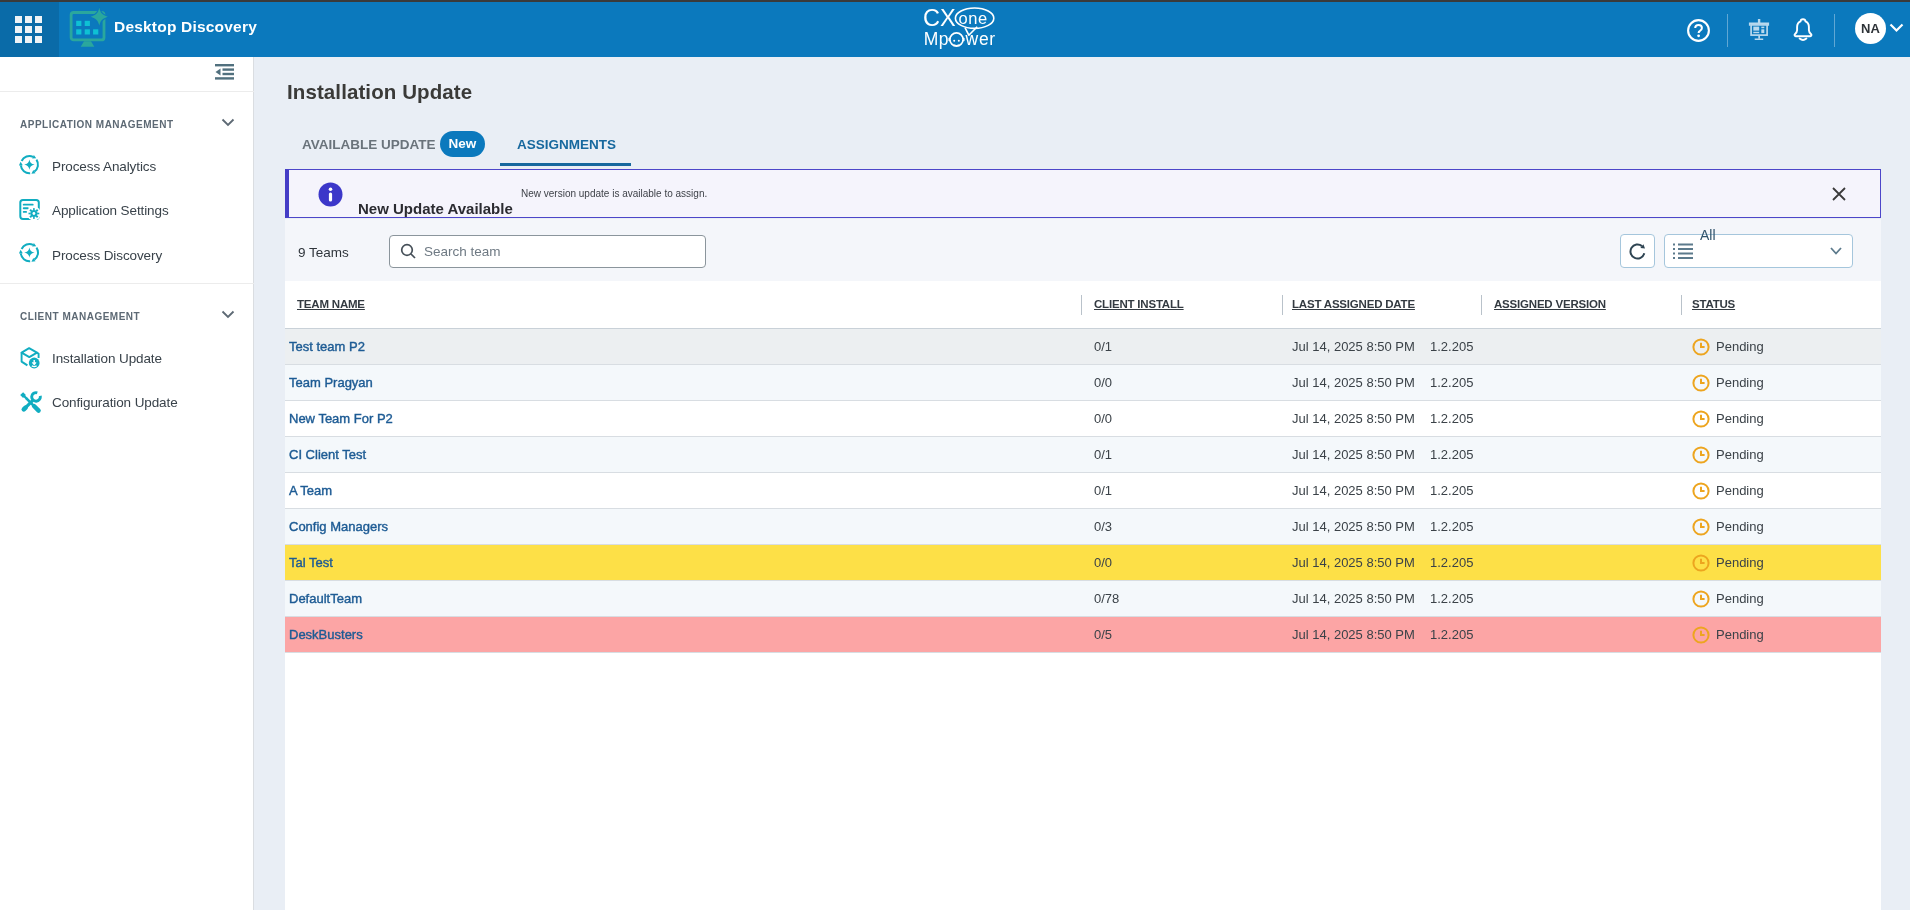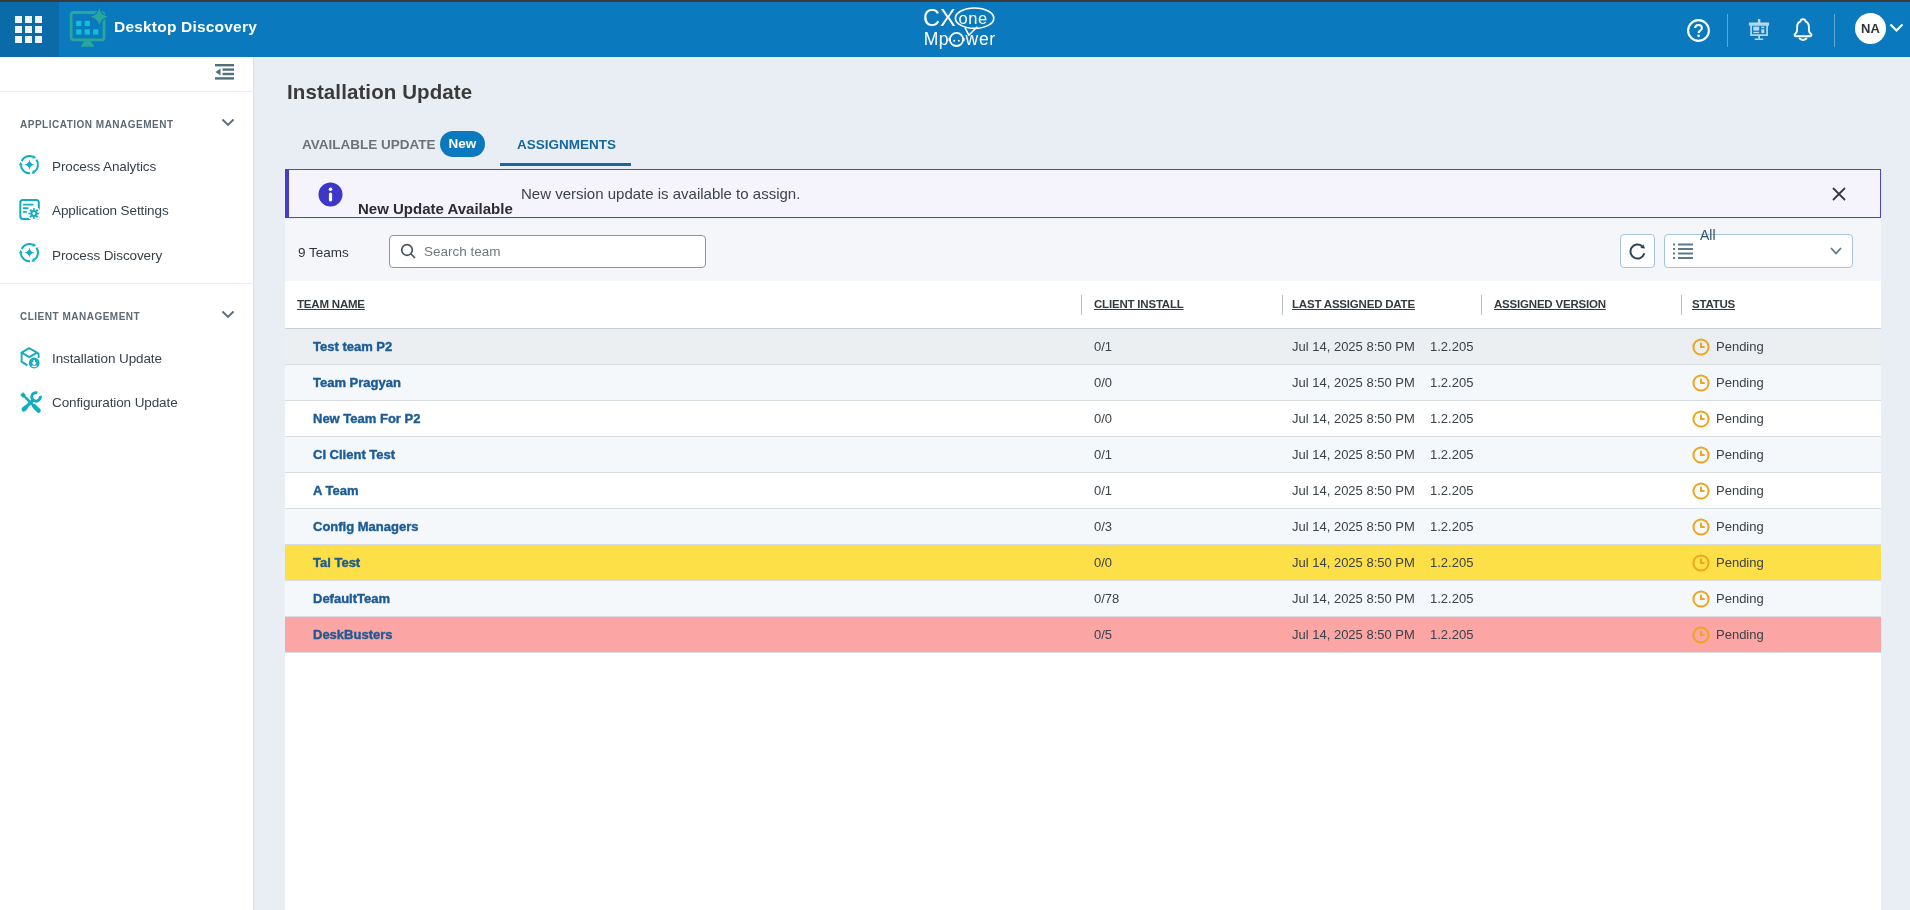--- a/index.html
+++ b/index.html
@@ -33,21 +33,21 @@
 #searchph { position:absolute; left:424px; top:235px; height:33px; line-height:33px; font-size:13.5px; color:#6e7983; }
 #refreshbtn { position:absolute; left:1620px; top:234px; width:35px; height:34px; background:#fff; border:1px solid #a5c6dc; border-radius:4px; }
 #dropdown { position:absolute; left:1664px; top:234px; width:189px; height:34px; background:#fff; border:1px solid #a5c6dc; border-radius:4px; }
 #ddall { position:absolute; left:1700px; top:218px; height:34px; line-height:34px; font-size:14px; color:#31536b; }
 #table { position:absolute; left:285px; top:281px; width:1596px; height:629px; background:#fff; }
 #thead { position:absolute; left:285px; top:281px; width:1596px; height:48px; background:#fff; border-bottom:1px solid #c9d1d8; }
 .th { position:absolute; top:298px; font-size:11.5px; font-weight:bold; color:#333a41; letter-spacing:-0.2px;text-decoration:underline; }
 .thdiv { position:absolute; top:295px; width:1px; height:20px; background:#b9c2ca; }
 .row { position:absolute; left:285px; width:1596px; height:36px; border-bottom:1px solid #d8dde2; }
 .cell { position:absolute; top:0; height:35px; line-height:35px; font-size:13px; color:#3b4248; }
-.team { left:28px; font-weight:700; -webkit-text-stroke:0.4px #1d5b94; color:#1d5b94; font-size:13px; }
+.team { left:4px; font-weight:400; -webkit-text-stroke:0.4px #1d5b94; color:#1d5b94; font-size:13px; }
 .ci { left:809px; }
 .da { left:1007px; }
 .ve { left:1145px; }
 .pendtxt { position:absolute; left:1431px; top:0; height:35px; line-height:35px; font-size:13px; color:#3b4248; }
 </style>
 </head>
 <body>
 <div class="abs" id="topstrip"></div>
 <div class="abs" id="header"></div>
 <div class="abs" id="waffle"></div>
@@ -204,21 +204,21 @@
 <div class="tab" style="left:517px;top:137px;color:#17689e">ASSIGNMENTS</div>
 <div id="tabline"></div>
 <div id="lightband"></div>
 <div id="alert"></div>
 <svg class="abs" style="left:318px;top:182px" width="25" height="25" viewBox="0 0 25 25">
   <circle cx="12.5" cy="12.5" r="12" fill="#3c37c9"></circle>
   <circle cx="12.5" cy="7.2" r="1.8" fill="#fff"></circle>
   <rect x="10.9" y="10.5" width="3.2" height="9" rx="1.6" fill="#fff"></rect>
 </svg>
 <div class="abs" style="left:358px;top:184px;height:49px;line-height:49px;font-size:15px;font-weight:bold;color:#2b2b31">New Update Available</div>
-<div class="abs" style="left:521px;top:169px;height:49px;line-height:49px;font-size:15px;color:#3f4249">New version update is available to assign.</div>
+<div class="abs" style="left:521px;top:169px;height:49px;line-height:49px;font-size:10px;color:#3f4249">New version update is available to assign.</div>
 <svg class="abs" style="left:1832px;top:187px" width="14" height="14" viewBox="0 0 14 14">
   <path d="M1 1 L13 13 M13 1 L1 13" stroke="#3a3a3a" stroke-width="1.8"></path>
 </svg>
 <div id="nineteams">9 Teams</div>
 <div id="search"></div>
 <svg class="abs" style="left:400px;top:243px" width="17" height="17" viewBox="0 0 17 17">
   <circle cx="7" cy="7" r="5.3" fill="none" stroke="#454f58" stroke-width="1.7"></circle>
   <line x1="11" y1="11" x2="15" y2="15" stroke="#454f58" stroke-width="1.7"></line>
 </svg>
 <div id="searchph">Search team</div>

